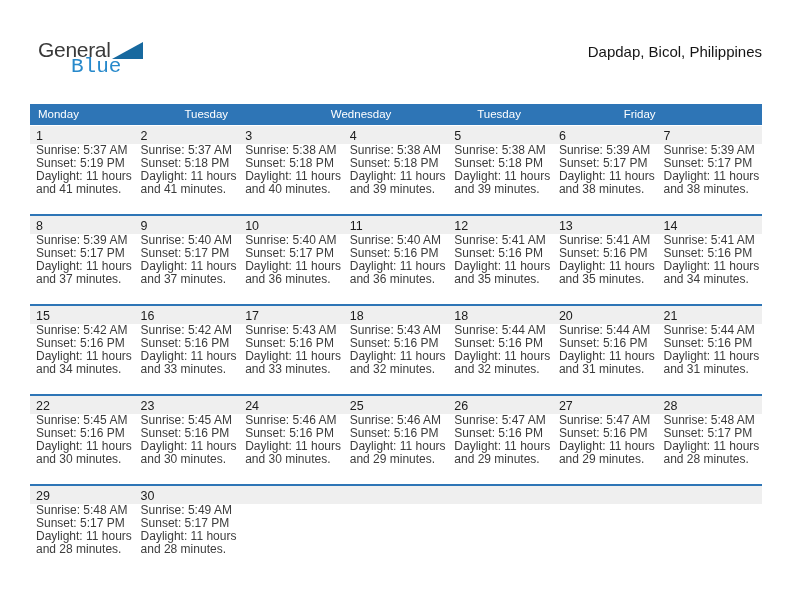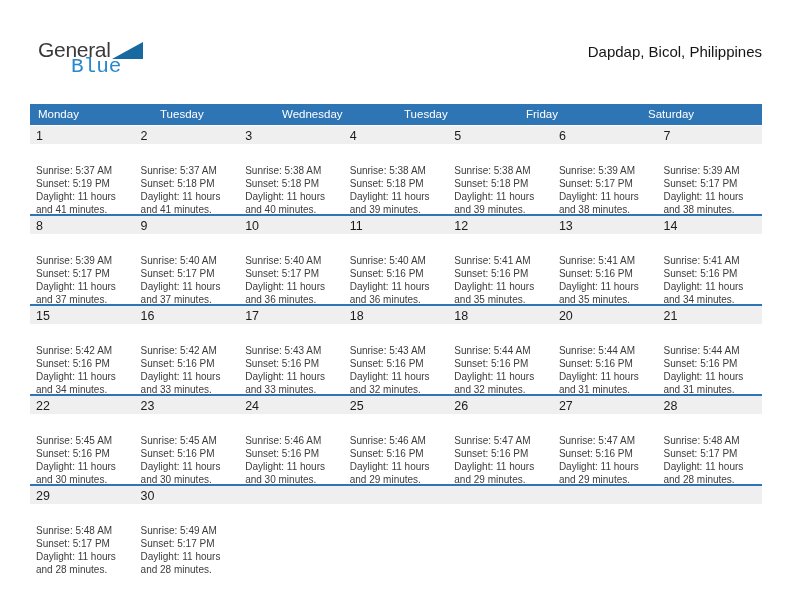--- a/index.html
+++ b/index.html
@@ -21,21 +21,21 @@
   
   .header-bar{position:absolute;left:30px;right:30px;top:104px;height:21px;background:#2e75b6;display:flex;}
   .header-bar .wd{flex:1;min-width:0;color:#ffffff;font-size:11.5px;line-height:21px;padding-left:8px;box-sizing:border-box;white-space:nowrap;}
 
   
   .grid{position:absolute;left:30px;right:30px;top:125px;}
   .week{display:flex;height:90px;box-sizing:border-box;border-top:2px solid #2e75b6;}
   .week.first{border-top:1px solid #ffffff;height:89px;}
   .cell{flex:1;min-width:0;}
   .num{height:18px;background:#efefef;font-size:12.5px;color:#1c1c1c;line-height:16px;padding:2px 0 0 6px;box-sizing:border-box;}
-  .info{padding:20px 2px 0 6px;font-size:10px;line-height:13px;color:#3c3c3c;white-space:nowrap;}
+  .info{padding:0 2px 0 6px;font-size:12px;line-height:13px;color:#3c3c3c;white-space:nowrap;}
 </style>
 </head>
 <body>
 
 <div class="page">
 
   <div class="logo">
     <div class="logo-top">
       <span class="logo-general">General</span>
       <span class="logo-tri"></span>
@@ -46,21 +46,20 @@
   <div class="title-block">
     <div class="cal-subtitle">Dapdap, Bicol, Philippines</div>
   </div>
 
   <div class="header-bar">
     <div class="wd">Monday</div>
     <div class="wd">Tuesday</div>
     <div class="wd">Wednesday</div>
     <div class="wd">Tuesday</div>
     <div class="wd">Friday</div>
-    <div class="wd">Saturday</div>
   </div>
 
   <div class="grid">
 
     <div class="week first">
       <div class="cell">
         <div class="num">1</div>
         <div class="info">
           <div>Sunrise: 5:37 AM</div>
           <div>Sunset: 5:19 PM</div>

